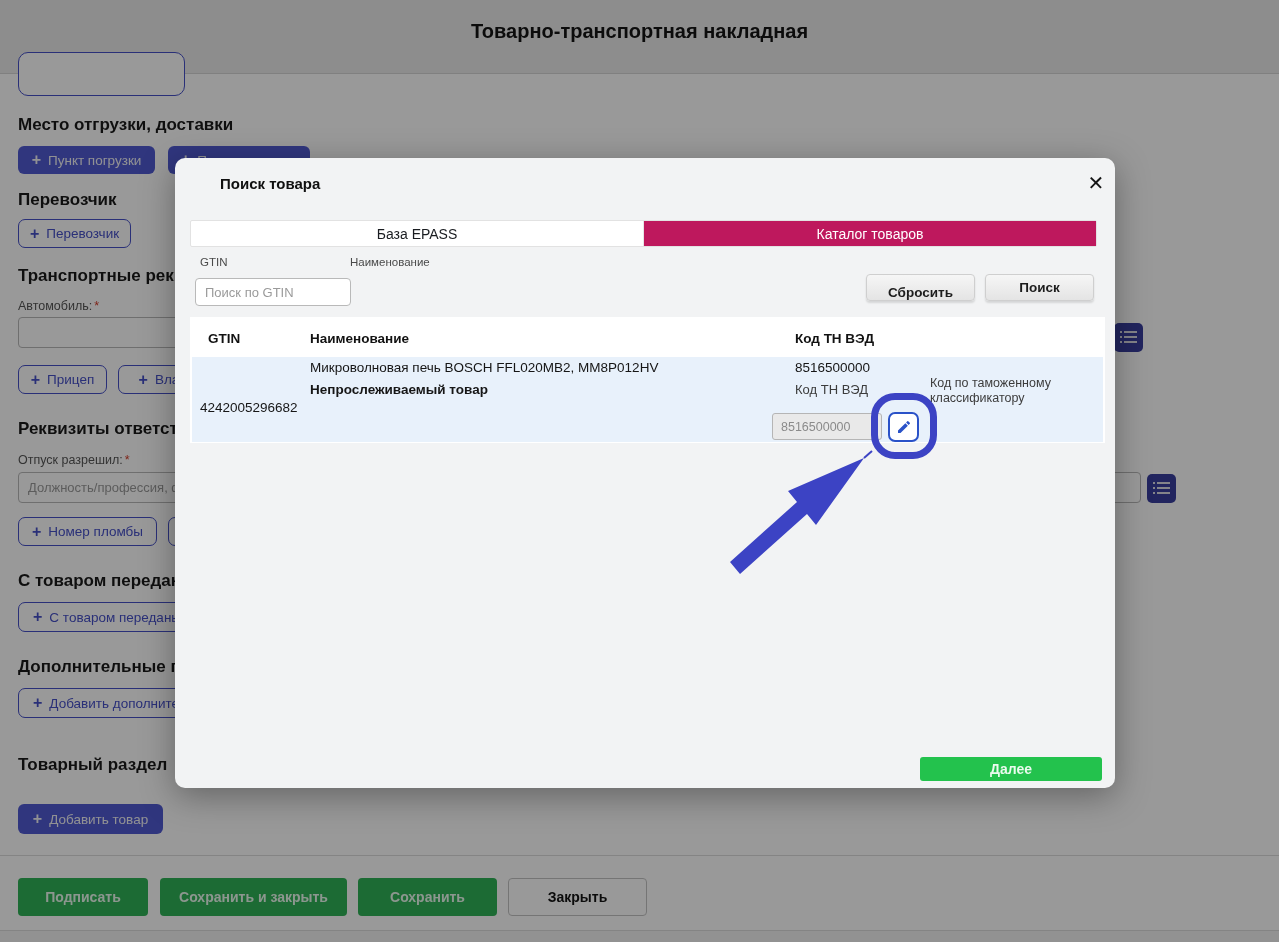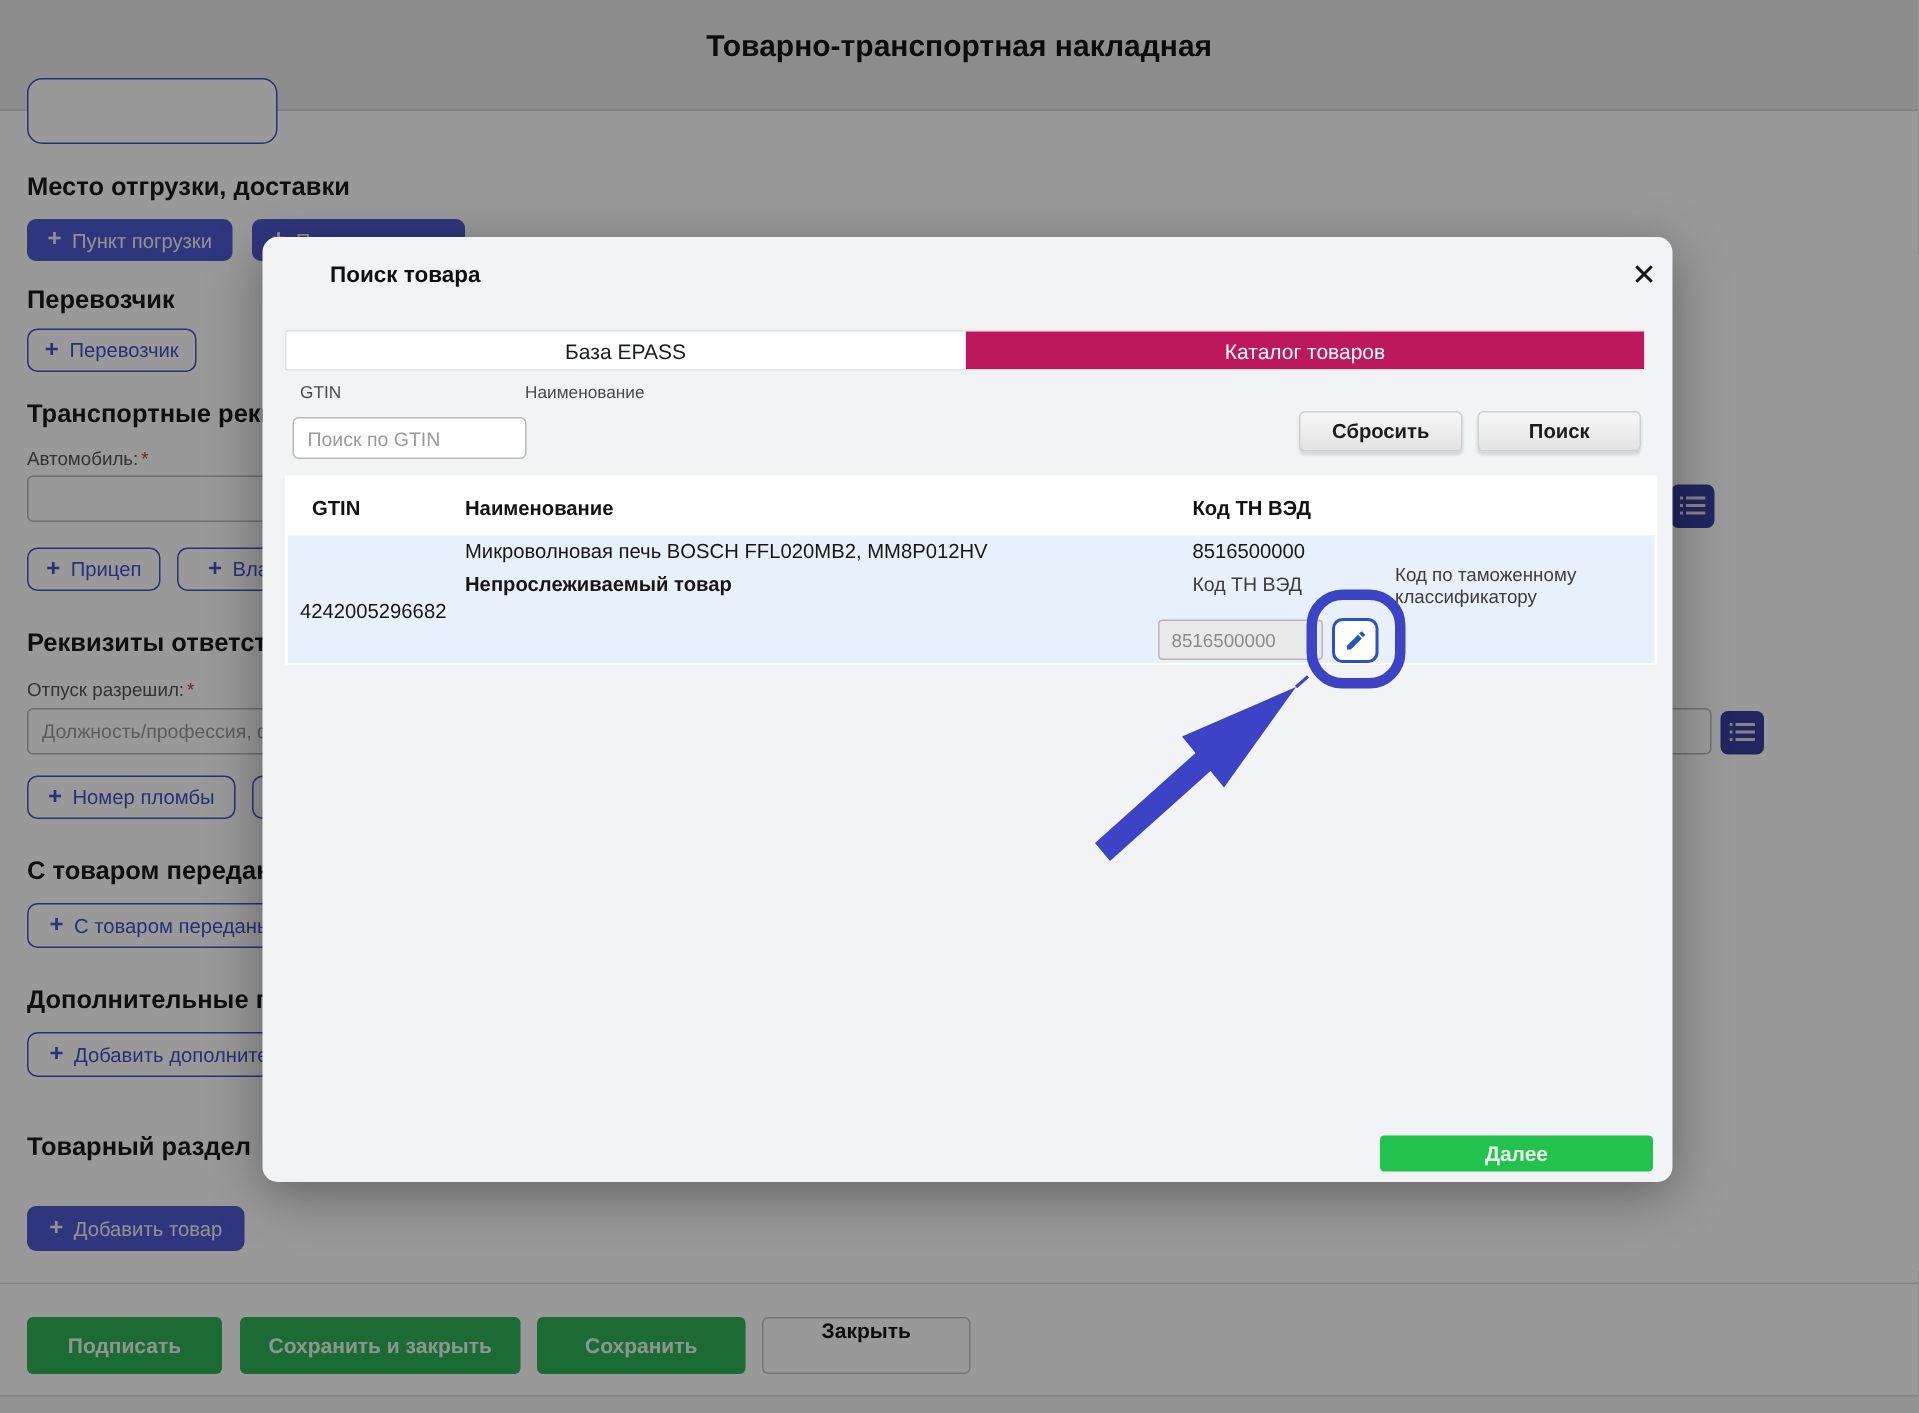--- a/index.html
+++ b/index.html
@@ -18,21 +18,21 @@
   .btn-out{display:flex;align-items:center;justify-content:center;gap:7px;background:#ffffff;
     color:#4650c8;font-size:13.5px;border:1.5px solid #4650c8;border-radius:7px;box-sizing:border-box;
     white-space:nowrap;overflow:hidden;}
   .plus{font-size:16px;font-weight:bold;line-height:1;}
   .inp{background:#ffffff;border:1px solid #b9b9b9;border-radius:4px;box-sizing:border-box;
     font-family:"Liberation Sans",sans-serif;font-size:13px;color:#222;padding:0 9px;}
   .inp::placeholder{color:#9a9a9a;}
   .sq-btn{background:#3a3f9e;border-radius:5px;display:flex;align-items:center;justify-content:center;}
   .g-btn{display:flex;align-items:center;justify-content:center;background:#2fb257;color:#eafbee;
     font-size:14px;font-weight:bold;border-radius:4px;}
-  .w-btn{display:flex;align-items:flex-start;justify-content:center;background:#ffffff;color:#141414;
+  .w-btn{display:flex;align-items:center;justify-content:center;background:#ffffff;color:#141414;
     font-size:14px;font-weight:bold;border:1px solid #c4c4c4;border-radius:4px;box-sizing:border-box;}
   #footer-line{left:0;top:855px;width:1279px;height:0;border-top:1px solid #dcdcdc;}
   #bottom-line{left:0;top:930px;width:1279px;height:12px;background:#f3f3f3;border-top:1px solid #dcdcdc;}
 
   
   #overlay{left:0;top:0;width:1279px;height:942px;background:rgba(0,0,0,0.40);z-index:50;}
 
   
   #modal{left:175px;top:158px;width:940px;height:630px;background:#f2f3f4;border-radius:10px;
     box-shadow:0 8px 34px rgba(0,0,0,0.35);z-index:100;}
@@ -186,21 +186,21 @@
   <div class="abs" id="modal-close" style="z-index:100;">✕</div>
 
   <div class="abs" id="tabs" style="z-index:100;">
     <div class="tab">База EPASS</div>
     <div class="tab active">Каталог товаров</div>
   </div>
 
   <div class="abs flt-lbl" style="left:200px;top:256px;z-index:100;">GTIN</div>
   <div class="abs flt-lbl" style="left:350px;top:256px;z-index:100;">Наименование</div>
   <input class="abs inp" style="left: 195px; top: 278px; width: 156px; height: 28px; z-index: 100;" placeholder="Поиск по GTIN">
-  <div class="abs gray-btn" style="left:866px;top:274px;width:109px;height:27px;z-index:100;">
+  <div class="abs gray-btn" style="left:866px;top:274px;width:109px;height:27px;z-index:100;align-items:flex-end;">
     <span>Сбросить</span>
   </div>
   <div class="abs gray-btn" style="left:985px;top:274px;width:109px;height:27px;z-index:100;">
     <span>Поиск</span>
   </div>
 
   <div class="abs" id="tbl-panel" style="z-index:100;"></div>
   <div class="abs th" style="left:208px;top:331px;z-index:100;">GTIN</div>
   <div class="abs th" style="left:310px;top:331px;z-index:100;">Наименование</div>
   <div class="abs th" style="left:795px;top:331px;z-index:100;">Код ТН ВЭД</div>

